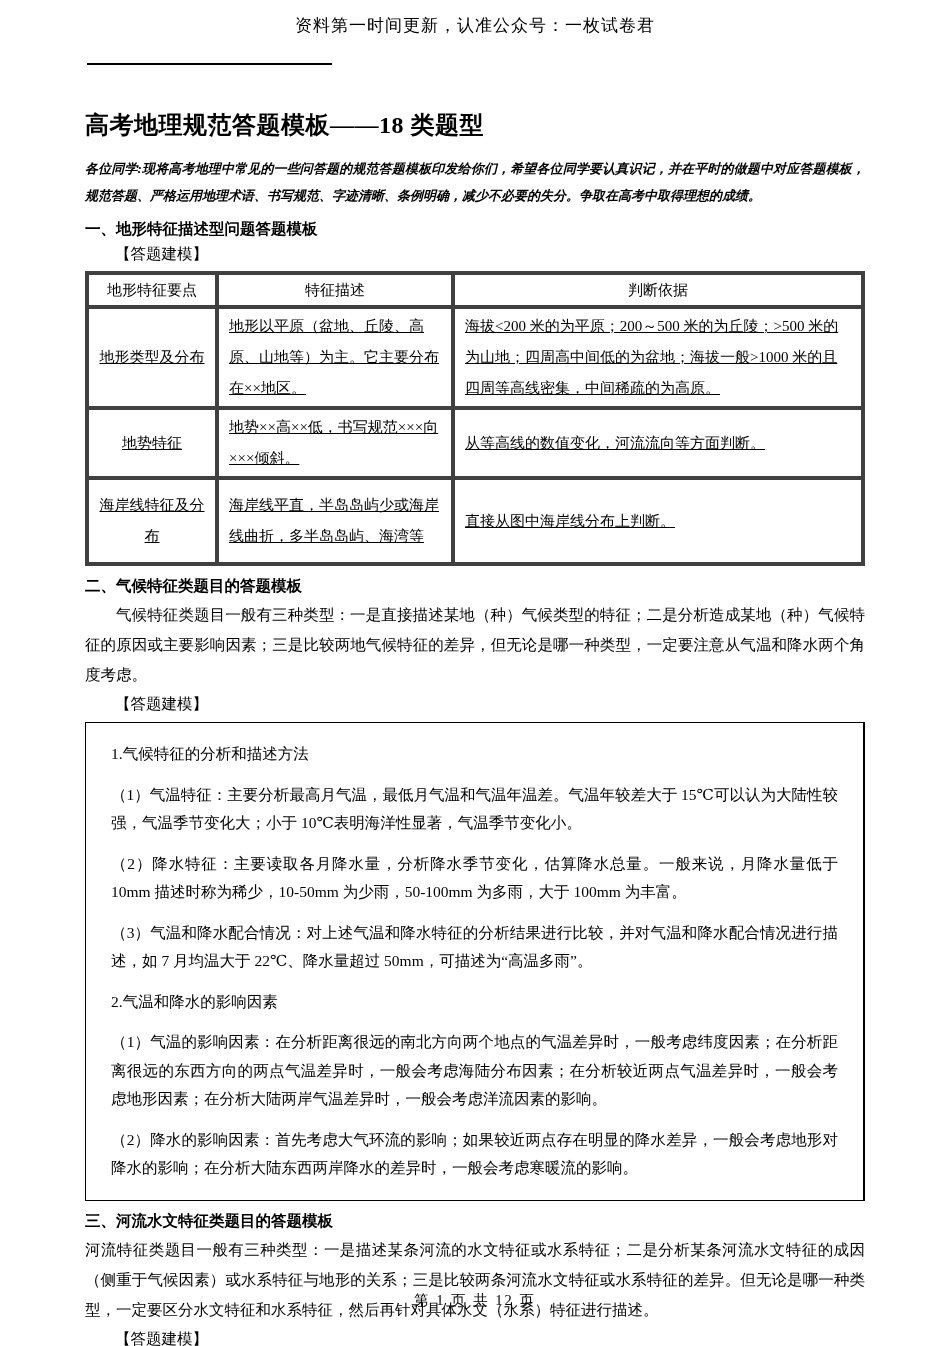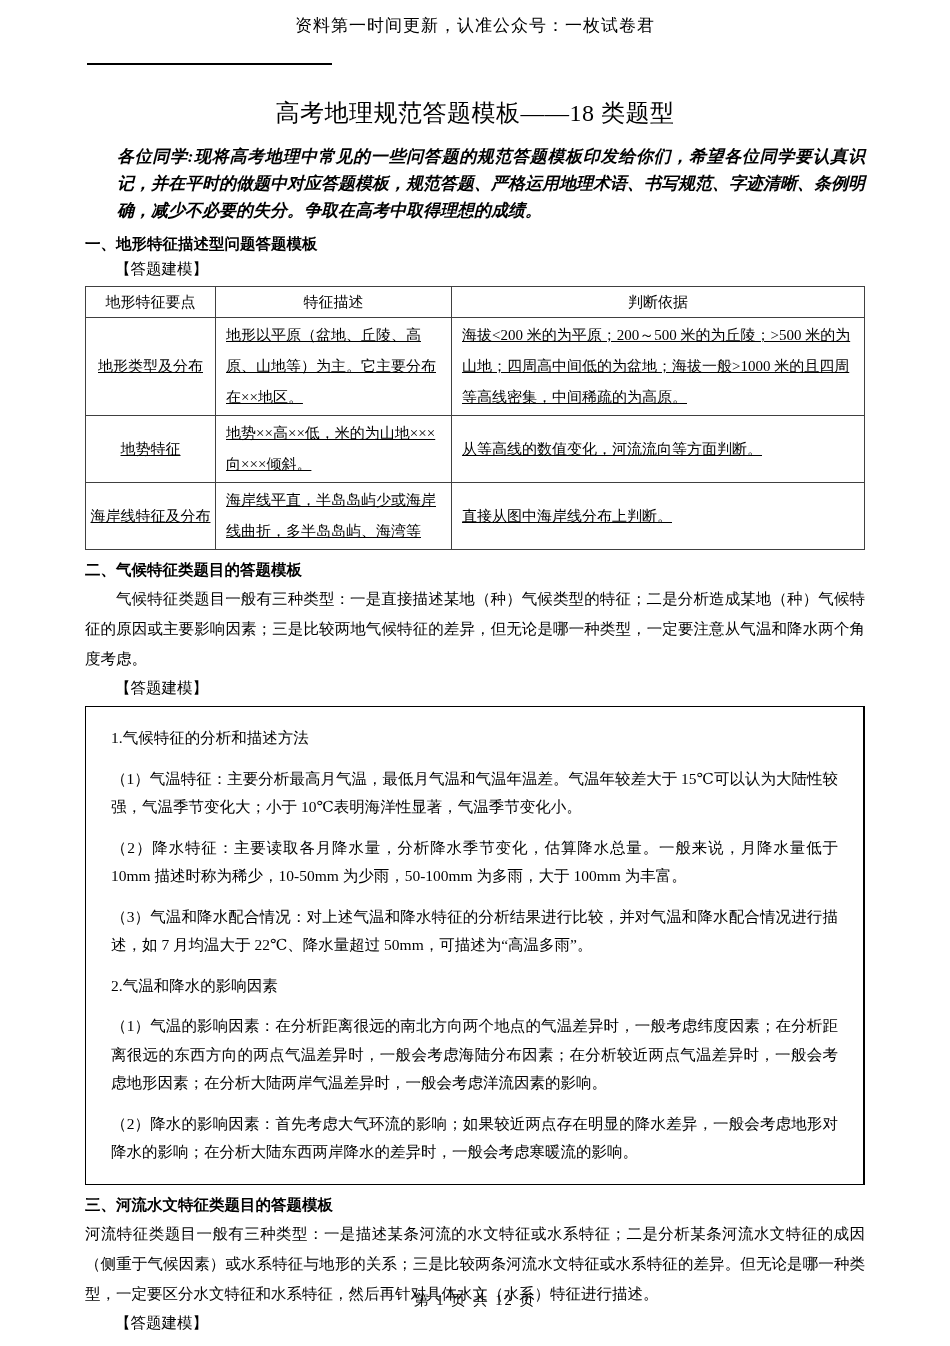--- a/index.html
+++ b/index.html
@@ -23,35 +23,34 @@
   }
 
   .divider {
     width: 245px;
     height: 2px;
     background: #000000;
     margin: 26px 0 0 2px;
   }
 
   .doc-title {
-    margin-top: 32px;
-    text-align: center;
+    margin-top: 44px;
+    text-align: left;
     font-size: 24px;
-    font-weight: normal;
+    font-weight: bold;
     letter-spacing: 0.5px;
   }
 
   .intro {
     margin-top: 14px;
-    font-size: 17px;
+    font-size: 13px;
     font-weight: bold;
     font-style: italic;
     line-height: 27px;
     text-align: justify;
-    margin-left: 32px;
   }
 
   .sec-heading {
     margin-top: 10px;
     font-family: "Liberation Sans", "DejaVu Sans", sans-serif;
     font-size: 15.5px;
     font-weight: bold;
   }
 
   .para {
@@ -70,21 +69,21 @@
 
   table.answer-table {
     width: 100%;
     border-collapse: collapse;
     table-layout: fixed;
     font-size: 15px;
     margin-top: 2px;
   }
   table.answer-table th,
   table.answer-table td {
-    border: 1px solid #404040;
+    border: 4px solid #404040;
   }
   table.answer-table th {
     height: 30px;
     font-weight: normal;
     text-align: center;
     padding: 0 4px;
   }
   table.answer-table td {
     padding: 2px 10px;
     line-height: 31px;
@@ -148,21 +147,21 @@
         </tr>
       </thead>
       <tbody>
         <tr>
           <td class="center">地形类型及分布</td>
           <td>地形以平原（盆地、丘陵、高原、山地等）为主。它主要分布在××地区。</td>
           <td>海拔&lt;200 米的为平原；200～500 米的为丘陵；&gt;500 米的为山地；四周高中间低的为盆地；海拔一般&gt;1000 米的且四周等高线密集，中间稀疏的为高原。</td>
         </tr>
         <tr>
           <td class="center">地势特征</td>
-          <td>地势××高××低，米的为山地×××向×××倾斜。</td>
+          <td>地势××高××低，书写规范×××向×××倾斜。</td>
           <td>从等高线的数值变化，河流流向等方面判断。</td>
         </tr>
         <tr>
           <td class="center">海岸线特征及分布</td>
           <td>海岸线平直，半岛岛屿少或海岸线曲折，多半岛岛屿、海湾等</td>
           <td>直接从图中海岸线分布上判断。</td>
         </tr>
       </tbody>
     </table>
 

